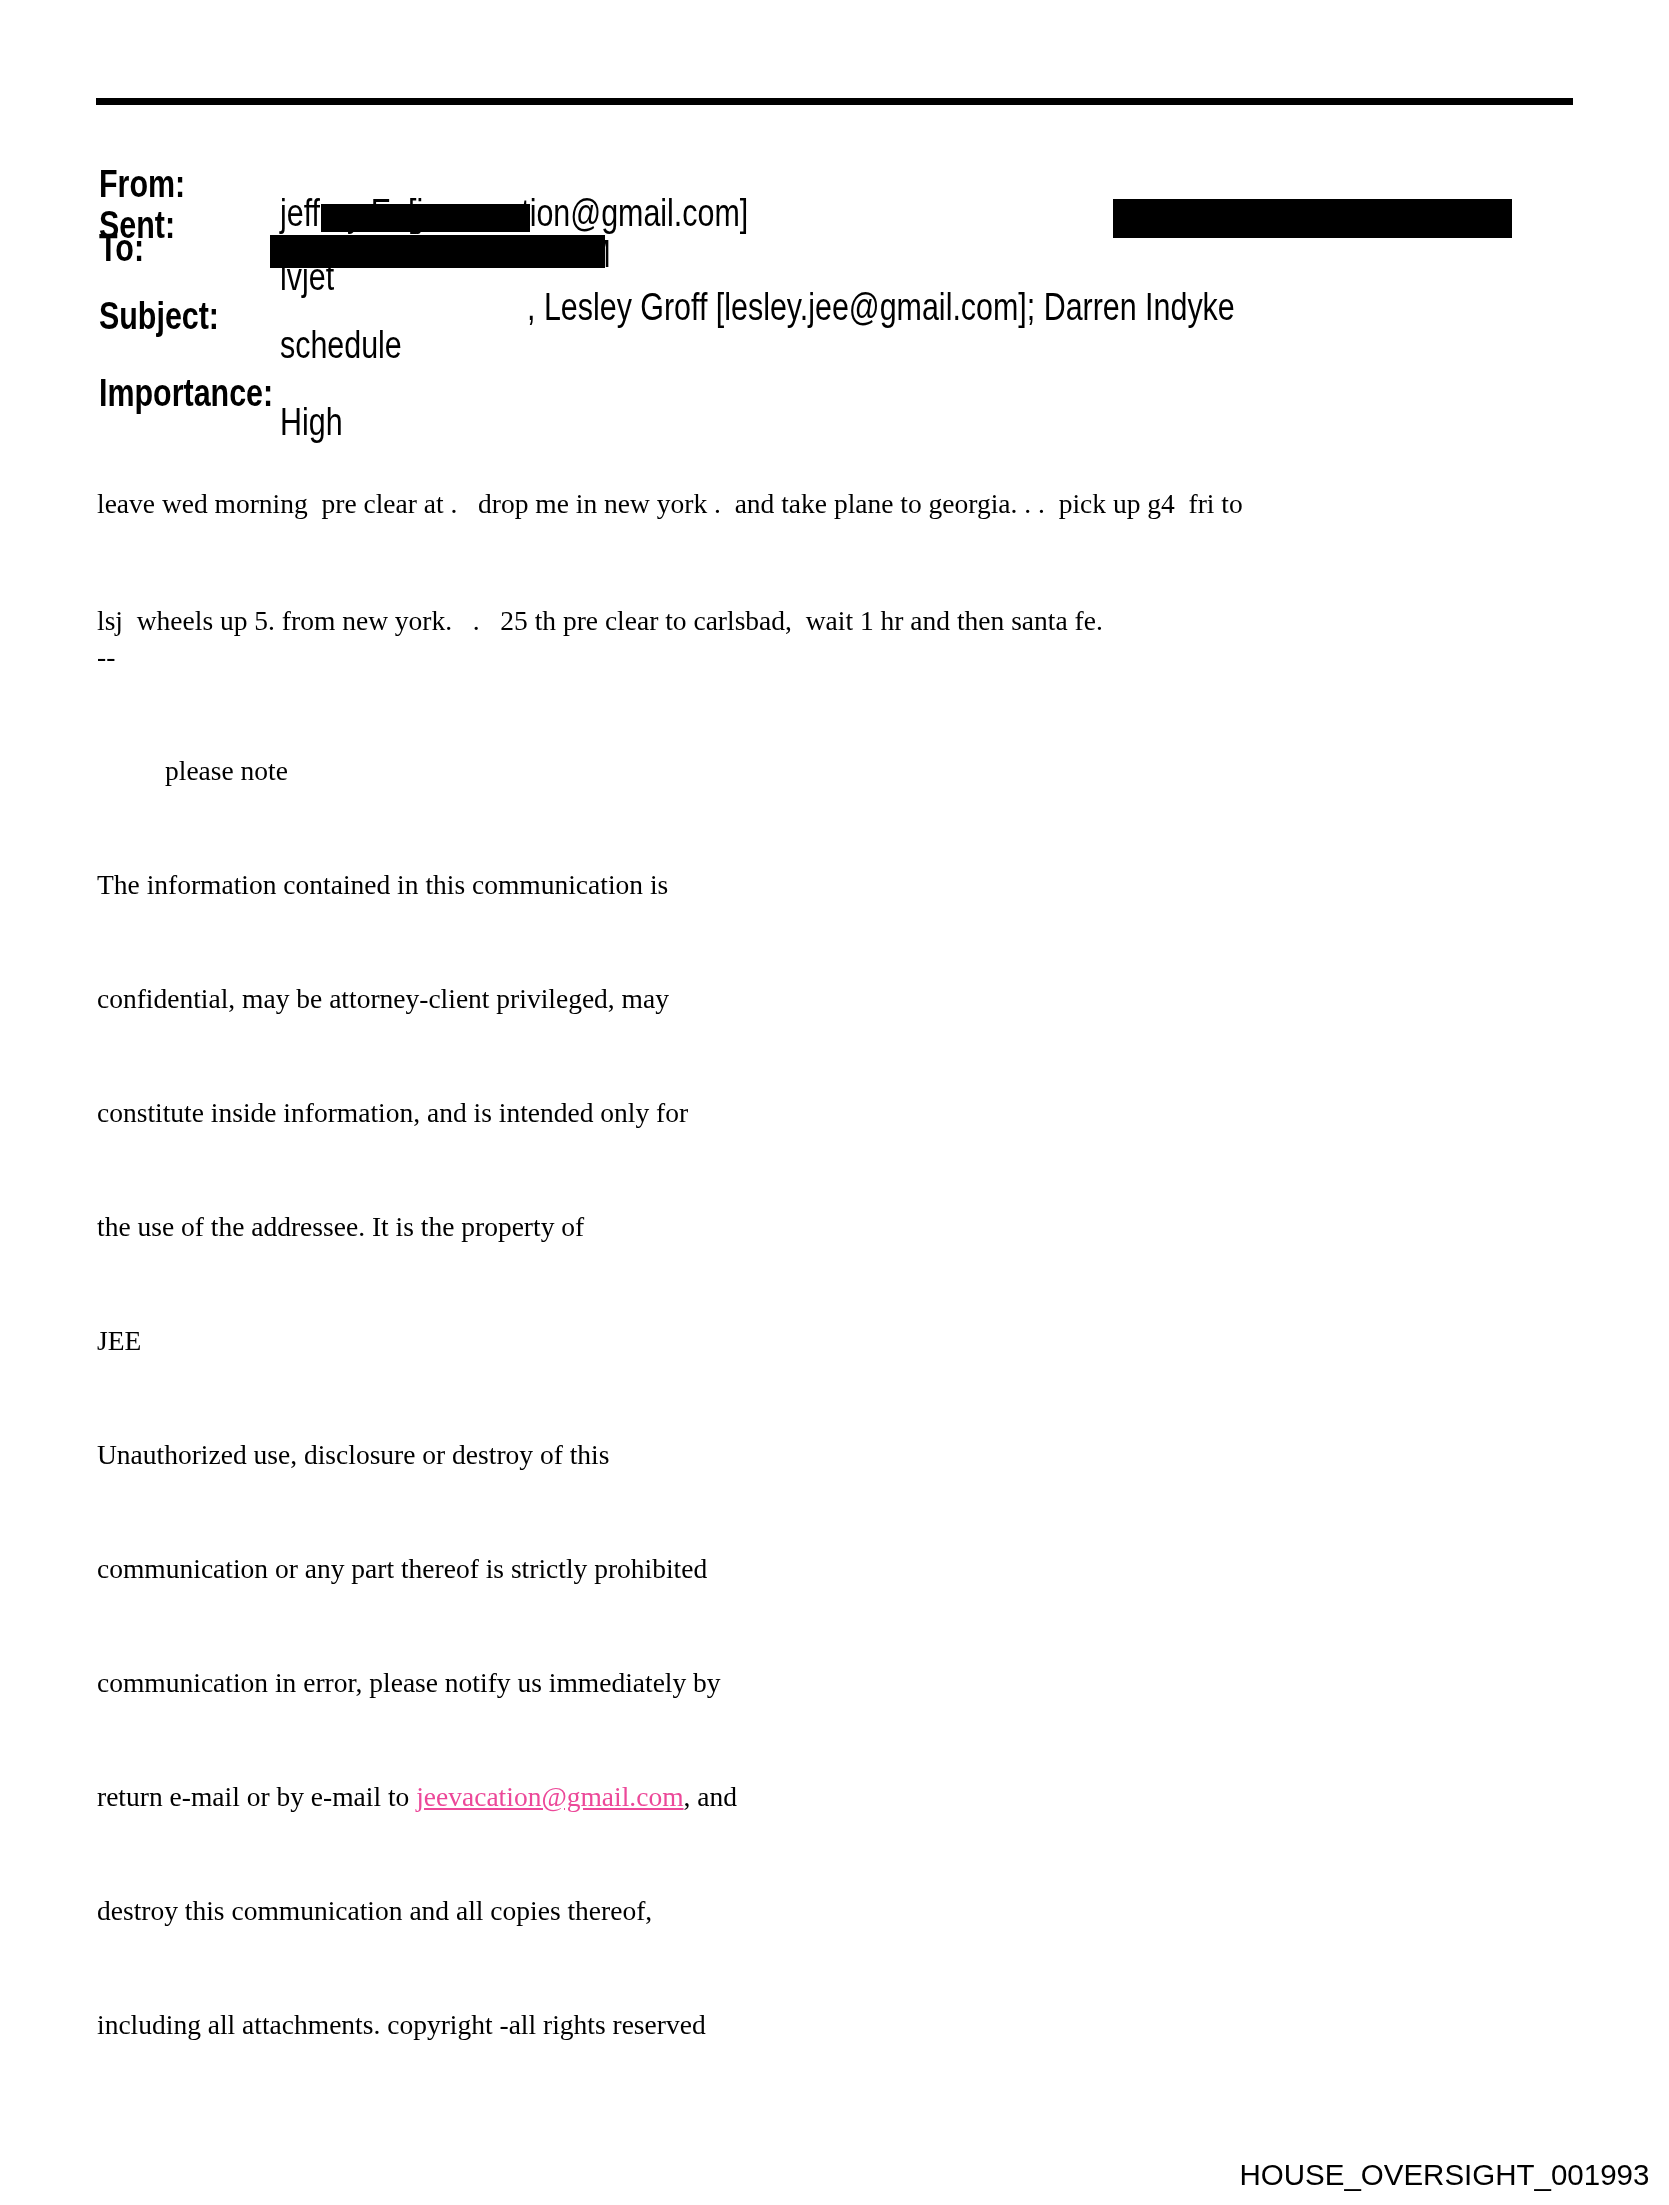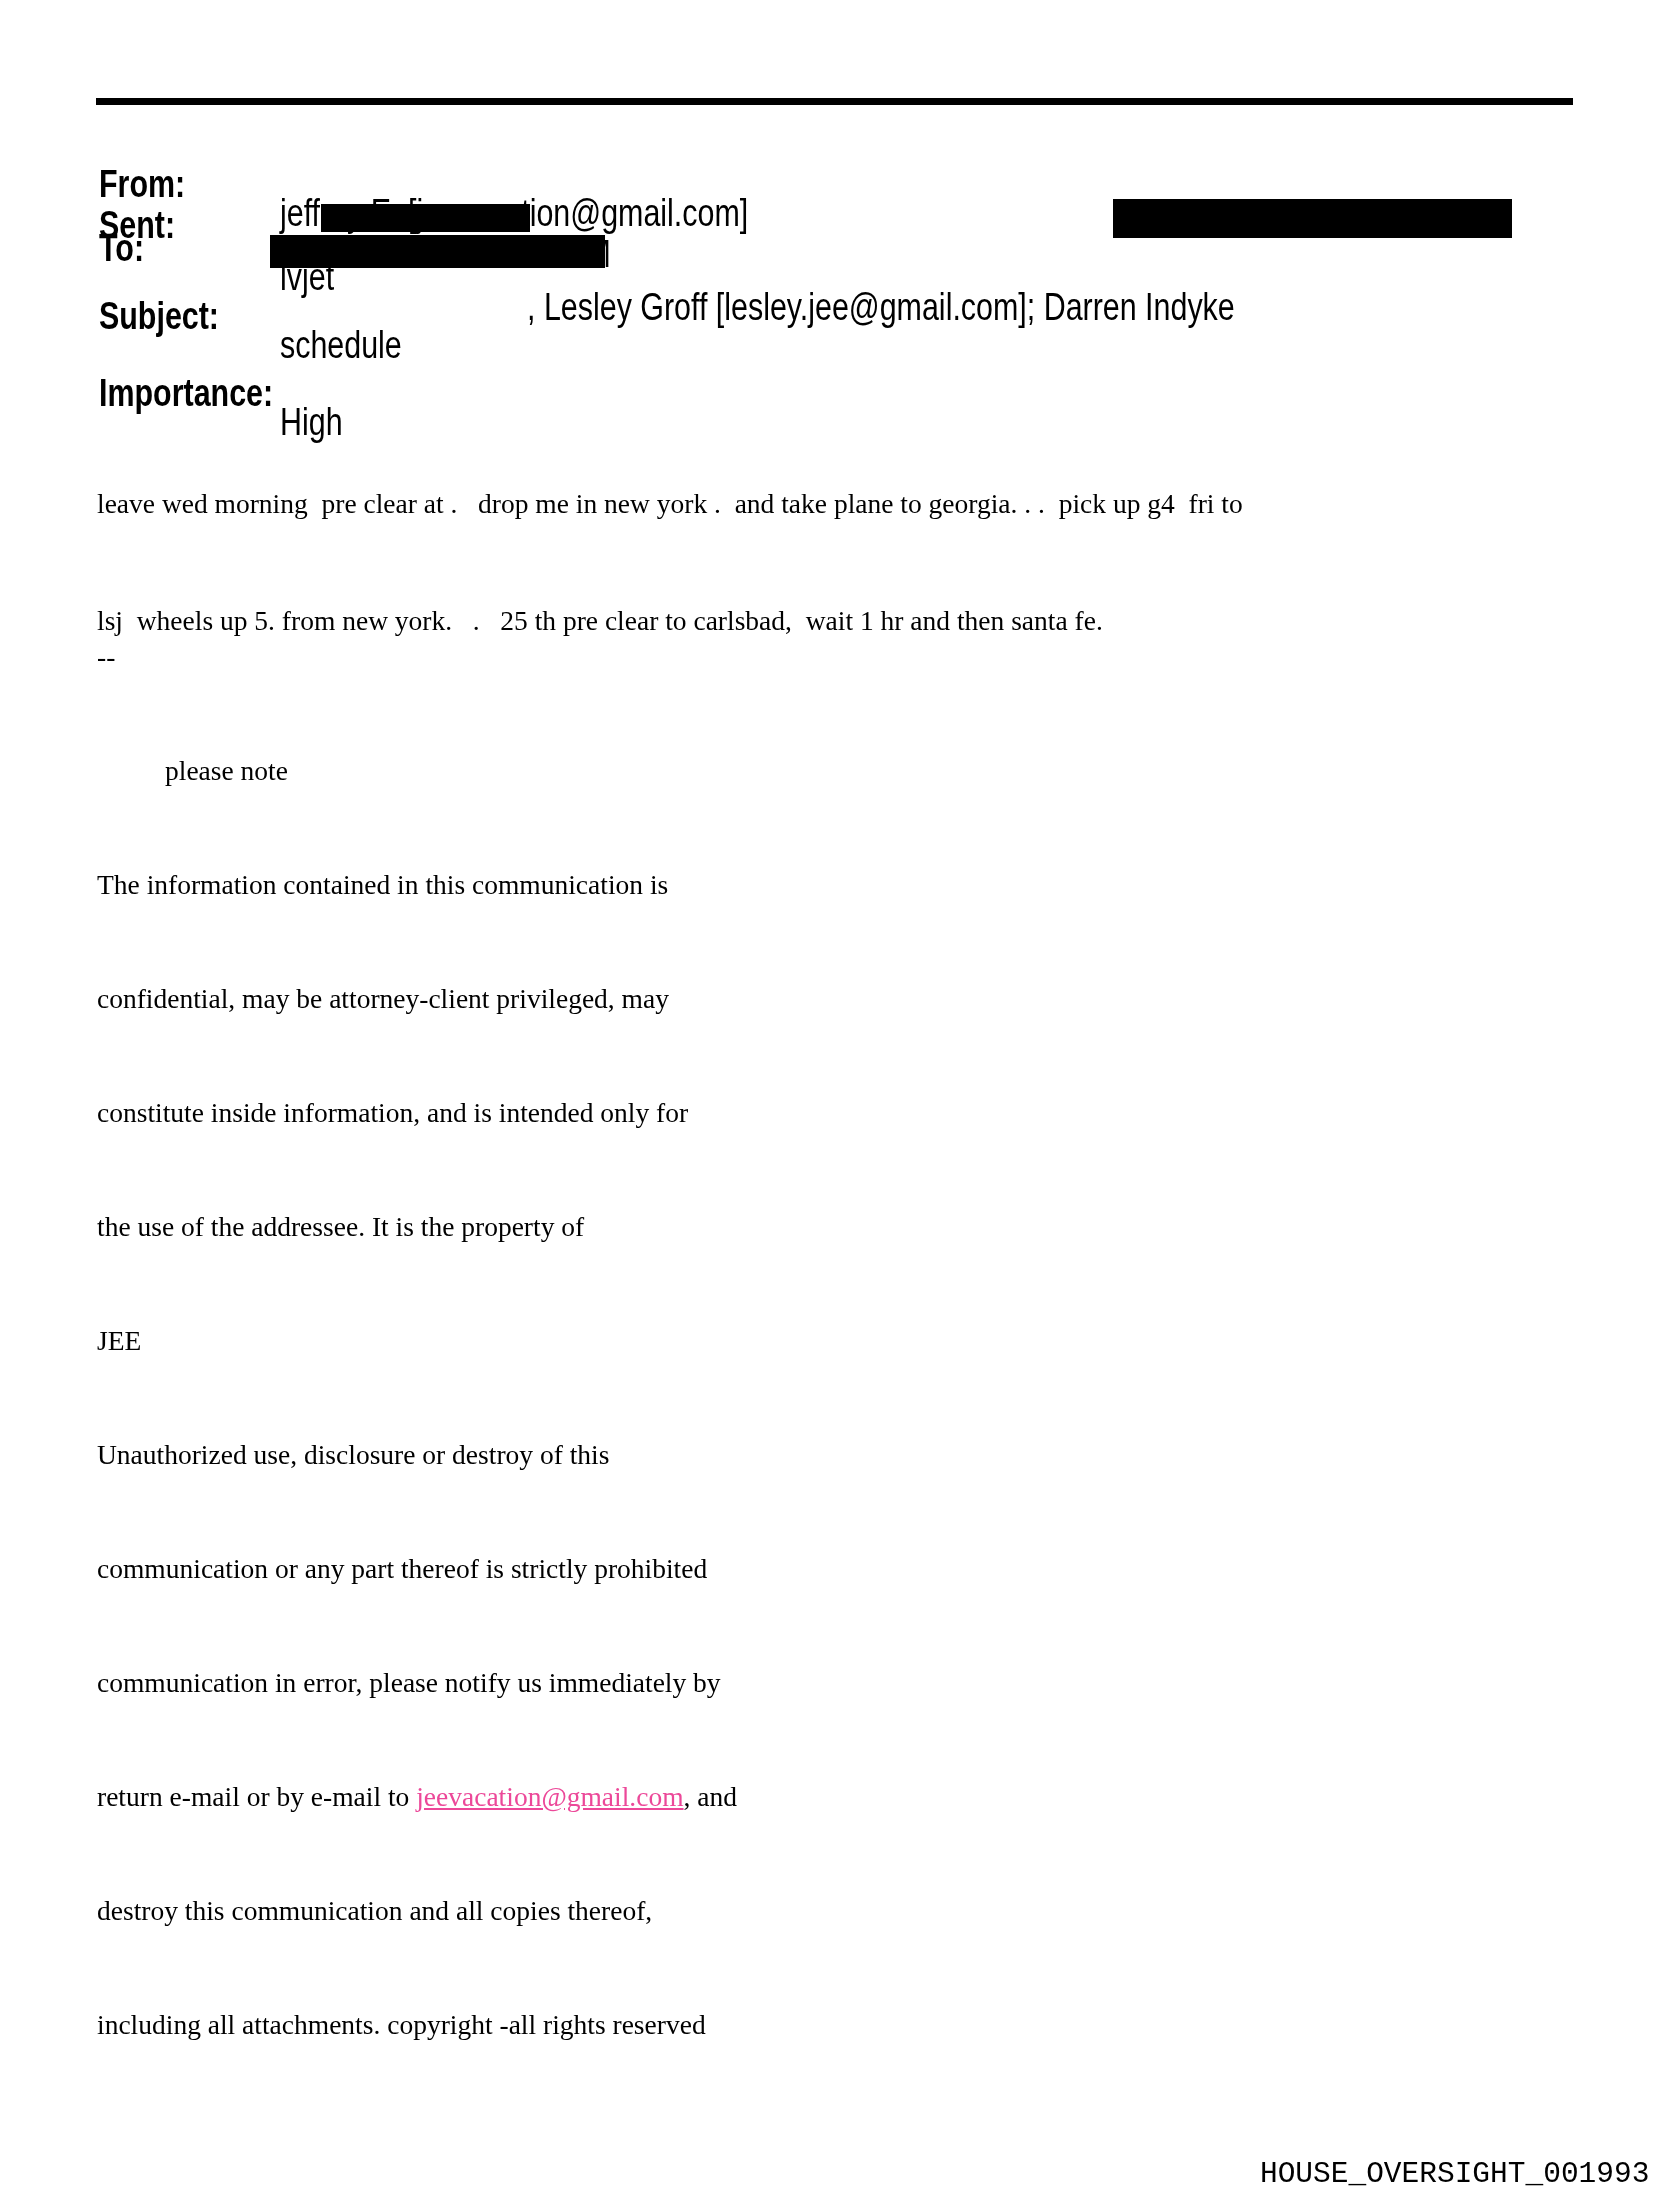--- a/index.html
+++ b/index.html
@@ -68,21 +68,21 @@
   .email-link {
     color: #ec4899;
     text-decoration: underline;
     cursor: pointer;
   }
   
   .bates {
     position: absolute;
     top: 2160px;
     right: 19.6px;
-    font-family: Liberation Mono, monospace;
+    font-family: Liberation Sans, sans-serif;
     font-size: 29.5px;
     line-height: 29.5px;
     white-space: pre;
   }
 </style>
 </head>
 <body>
 
 <div class="page">
 

